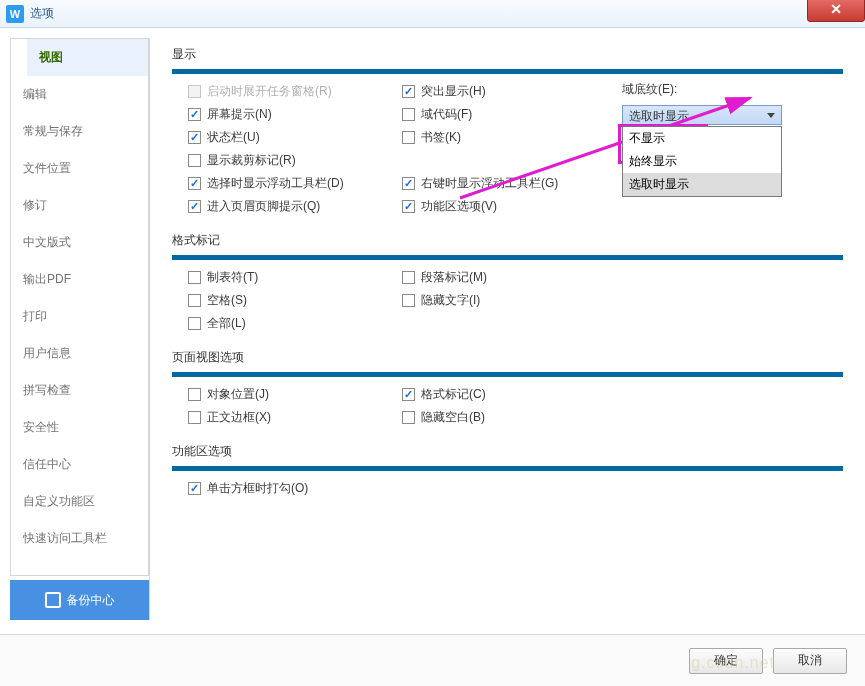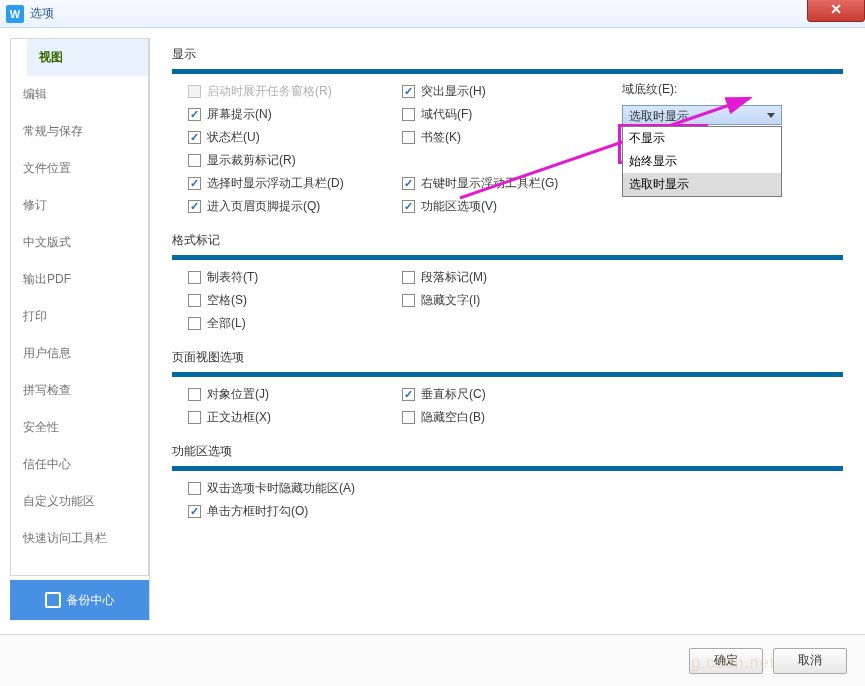--- a/index.html
+++ b/index.html
@@ -200,45 +200,39 @@
       <div class="section">
         <div class="section-title">页面视图选项</div>
         <div class="grid">
           <div class="row">
             <div class="col1">
                 <span class="chk"></span>
                 <span class="lbl">对象位置(J)</span>
               </div>
             <div class="col2">
                 <span class="chk checked"></span>
-                <span class="lbl">垂直标尺(C)</span>
+                <span class="lbl">格式标记(C)</span>
               </div>
           </div>
           <div class="row">
             <div class="col1">
                 <span class="chk"></span>
                 <span class="lbl">正文边框(X)</span>
               </div>
             <div class="col2">
                 <span class="chk"></span>
                 <span class="lbl">隐藏空白(B)</span>
               </div>
           </div>
         </div>
       </div>
 
       <div class="section">
         <div class="section-title">功能区选项</div>
         <div class="grid">
-          <div class="row">
-              <div class="col1" style="width:400px">
-                <span class="chk"></span>
-                <span class="lbl">双击选项卡时隐藏功能区(A)</span>
-              </div>
-            </div>
           <div class="row">
               <div class="col1" style="width:400px">
                 <span class="chk checked"></span>
                 <span class="lbl">单击方框时打勾(O)</span>
               </div>
             </div>
         </div>
       </div>
 
       <svg class="arrow-svg" style="left:300px; top:60px;" width="330" height="120">

